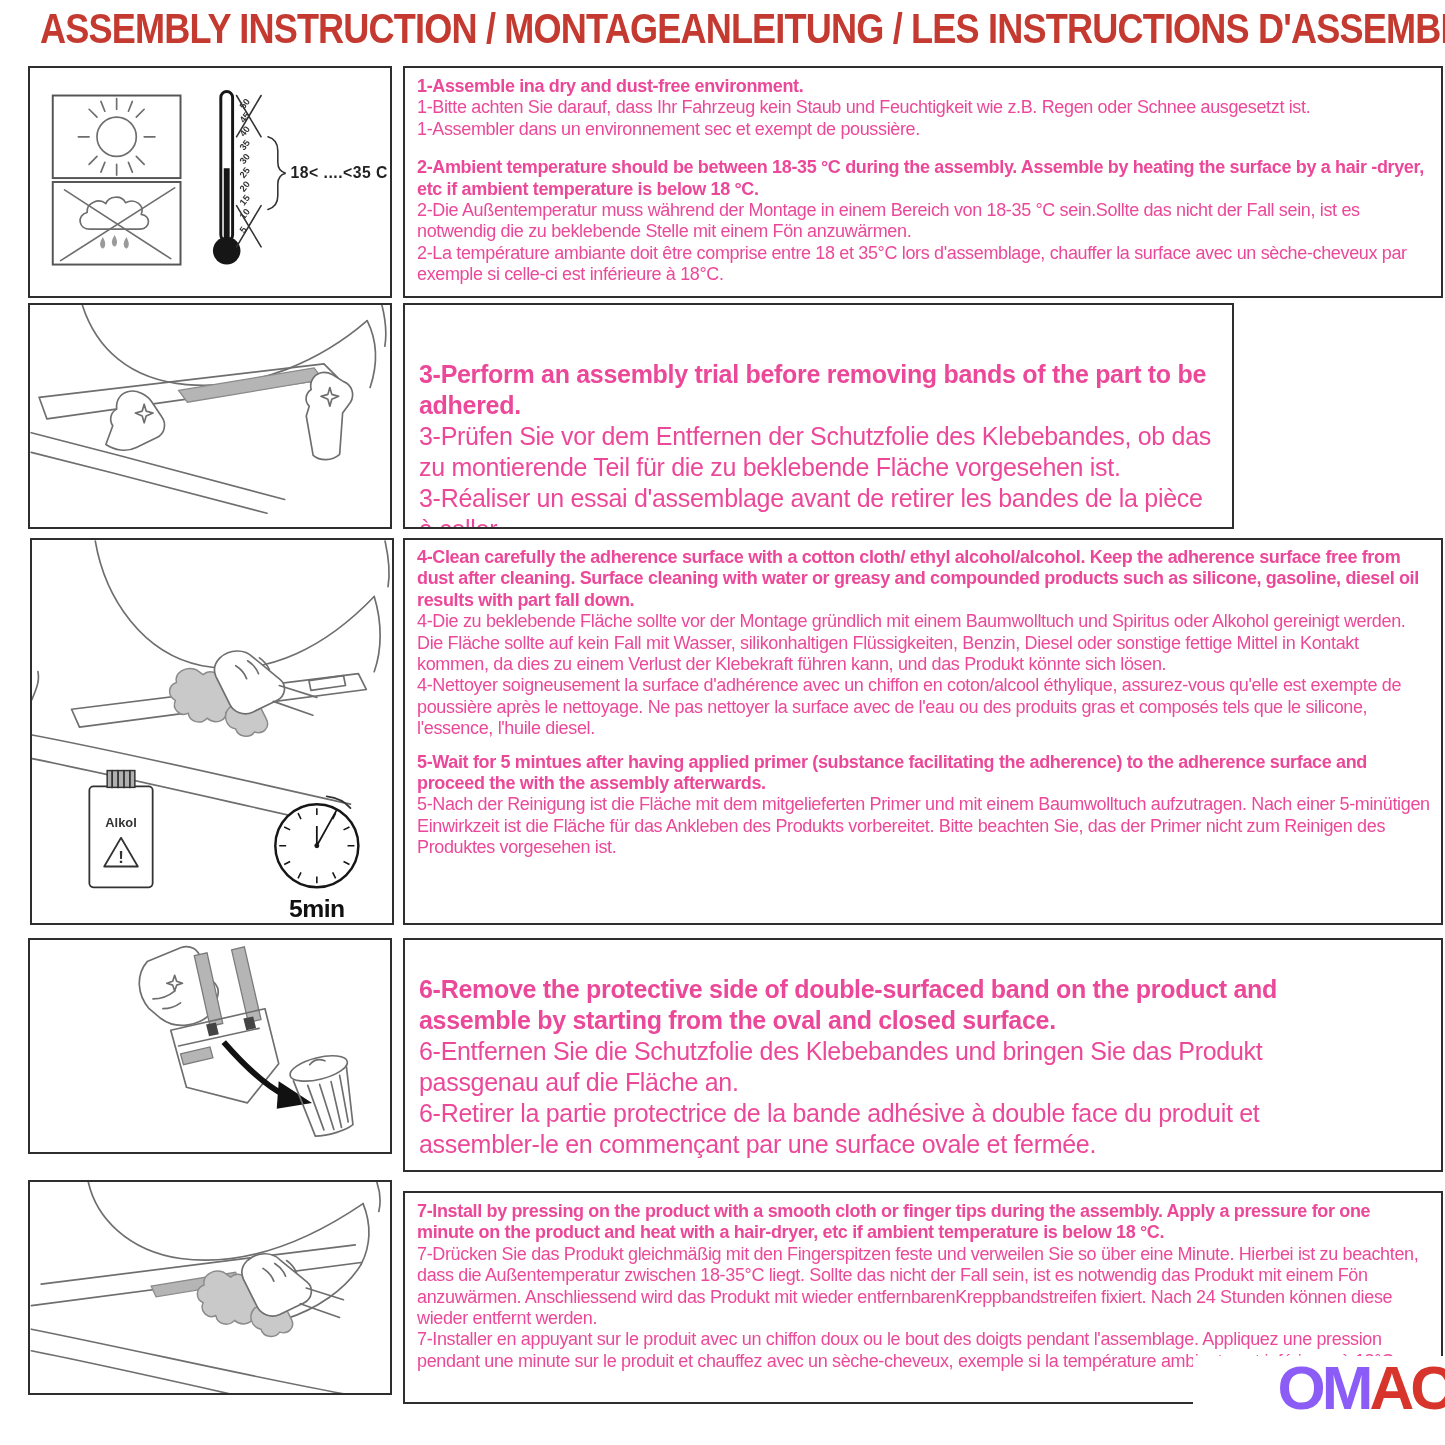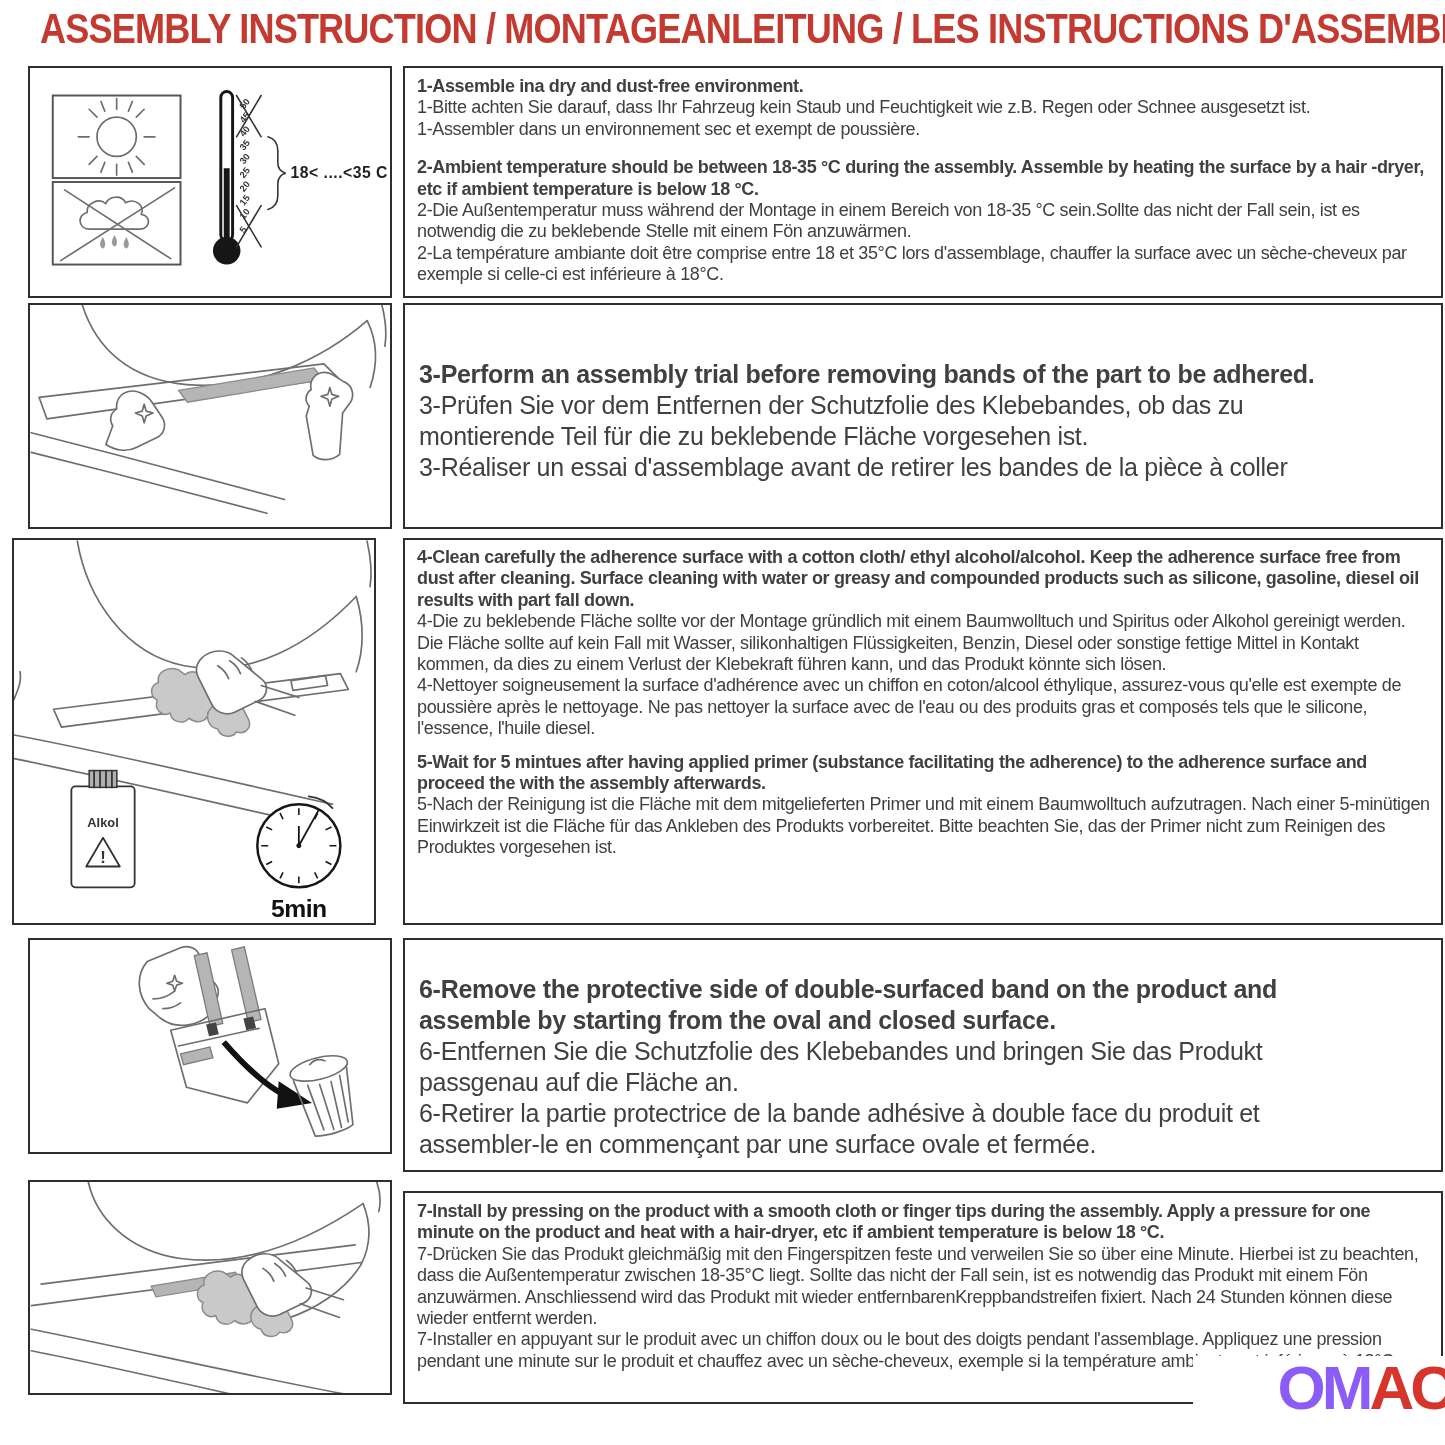--- a/index.html
+++ b/index.html
@@ -10,29 +10,29 @@
     position:absolute;left:40px;top:4px;white-space:nowrap;
     font-size:43px;font-weight:bold;color:#c43a30;
     letter-spacing:-1px;transform:scaleX(0.84);transform-origin:left top;
   }
 
   .box{position:absolute;border:2px solid #2e2e2e;background:#fff;box-sizing:border-box;overflow:hidden;}
 
   #il1{left:28px;top:66px;width:364px;height:232px;}
   #tx1{left:403px;top:66px;width:1040px;height:232px;padding:8px 10px 0 12px;}
   #il2{left:28px;top:303px;width:364px;height:226px;}
-  #tx2{left:403px;top:303px;width:1040px;height:226px;padding:54px 20px 0 14px;}
-  #il3{left:12px;top:538px;width:364px;height:387px;}
+  #tx2{left:403px;top:303px;width:831px;height:226px;padding:54px 20px 0 14px;}
+  #il3{left:30px;top:538px;width:364px;height:387px;}
   #tx3{left:403px;top:538px;width:1040px;height:387px;padding:7px 10px 15px 12px;}
   #il4{left:28px;top:938px;width:364px;height:216px;}
   #tx4{left:403px;top:938px;width:1040px;height:234px;padding:34px 20px 0 14px;}
   #il5{left:28px;top:1180px;width:364px;height:215px;}
   #tx5{left:403px;top:1180px;width:1040px;height:213px;padding:8px 10px 0 12px;margin-top:11px;}
 
-  .para{margin:0;color:#404040;}
+  .para{margin:0;color:#ec4899;}
   .text-sm .para{font-size:18px;line-height:21.4px;letter-spacing:-0.35px;}
   .text-lg .para{font-size:25px;line-height:31px;letter-spacing:-0.3px;max-width:965px;}
   .para.bold{font-weight:700;}
   .spacer{height:17px;}
   #tx3 .spacer{height:12px;}
 
   svg{display:block;}
   .ln{fill:none;stroke:#6e6e6e;stroke-width:1.7;stroke-linecap:round;stroke-linejoin:round;}
   .lnb{fill:none;stroke:#555;stroke-width:2;}
   .lnd{fill:none;stroke:#333;stroke-width:1.8;stroke-linecap:round;stroke-linejoin:round;}

